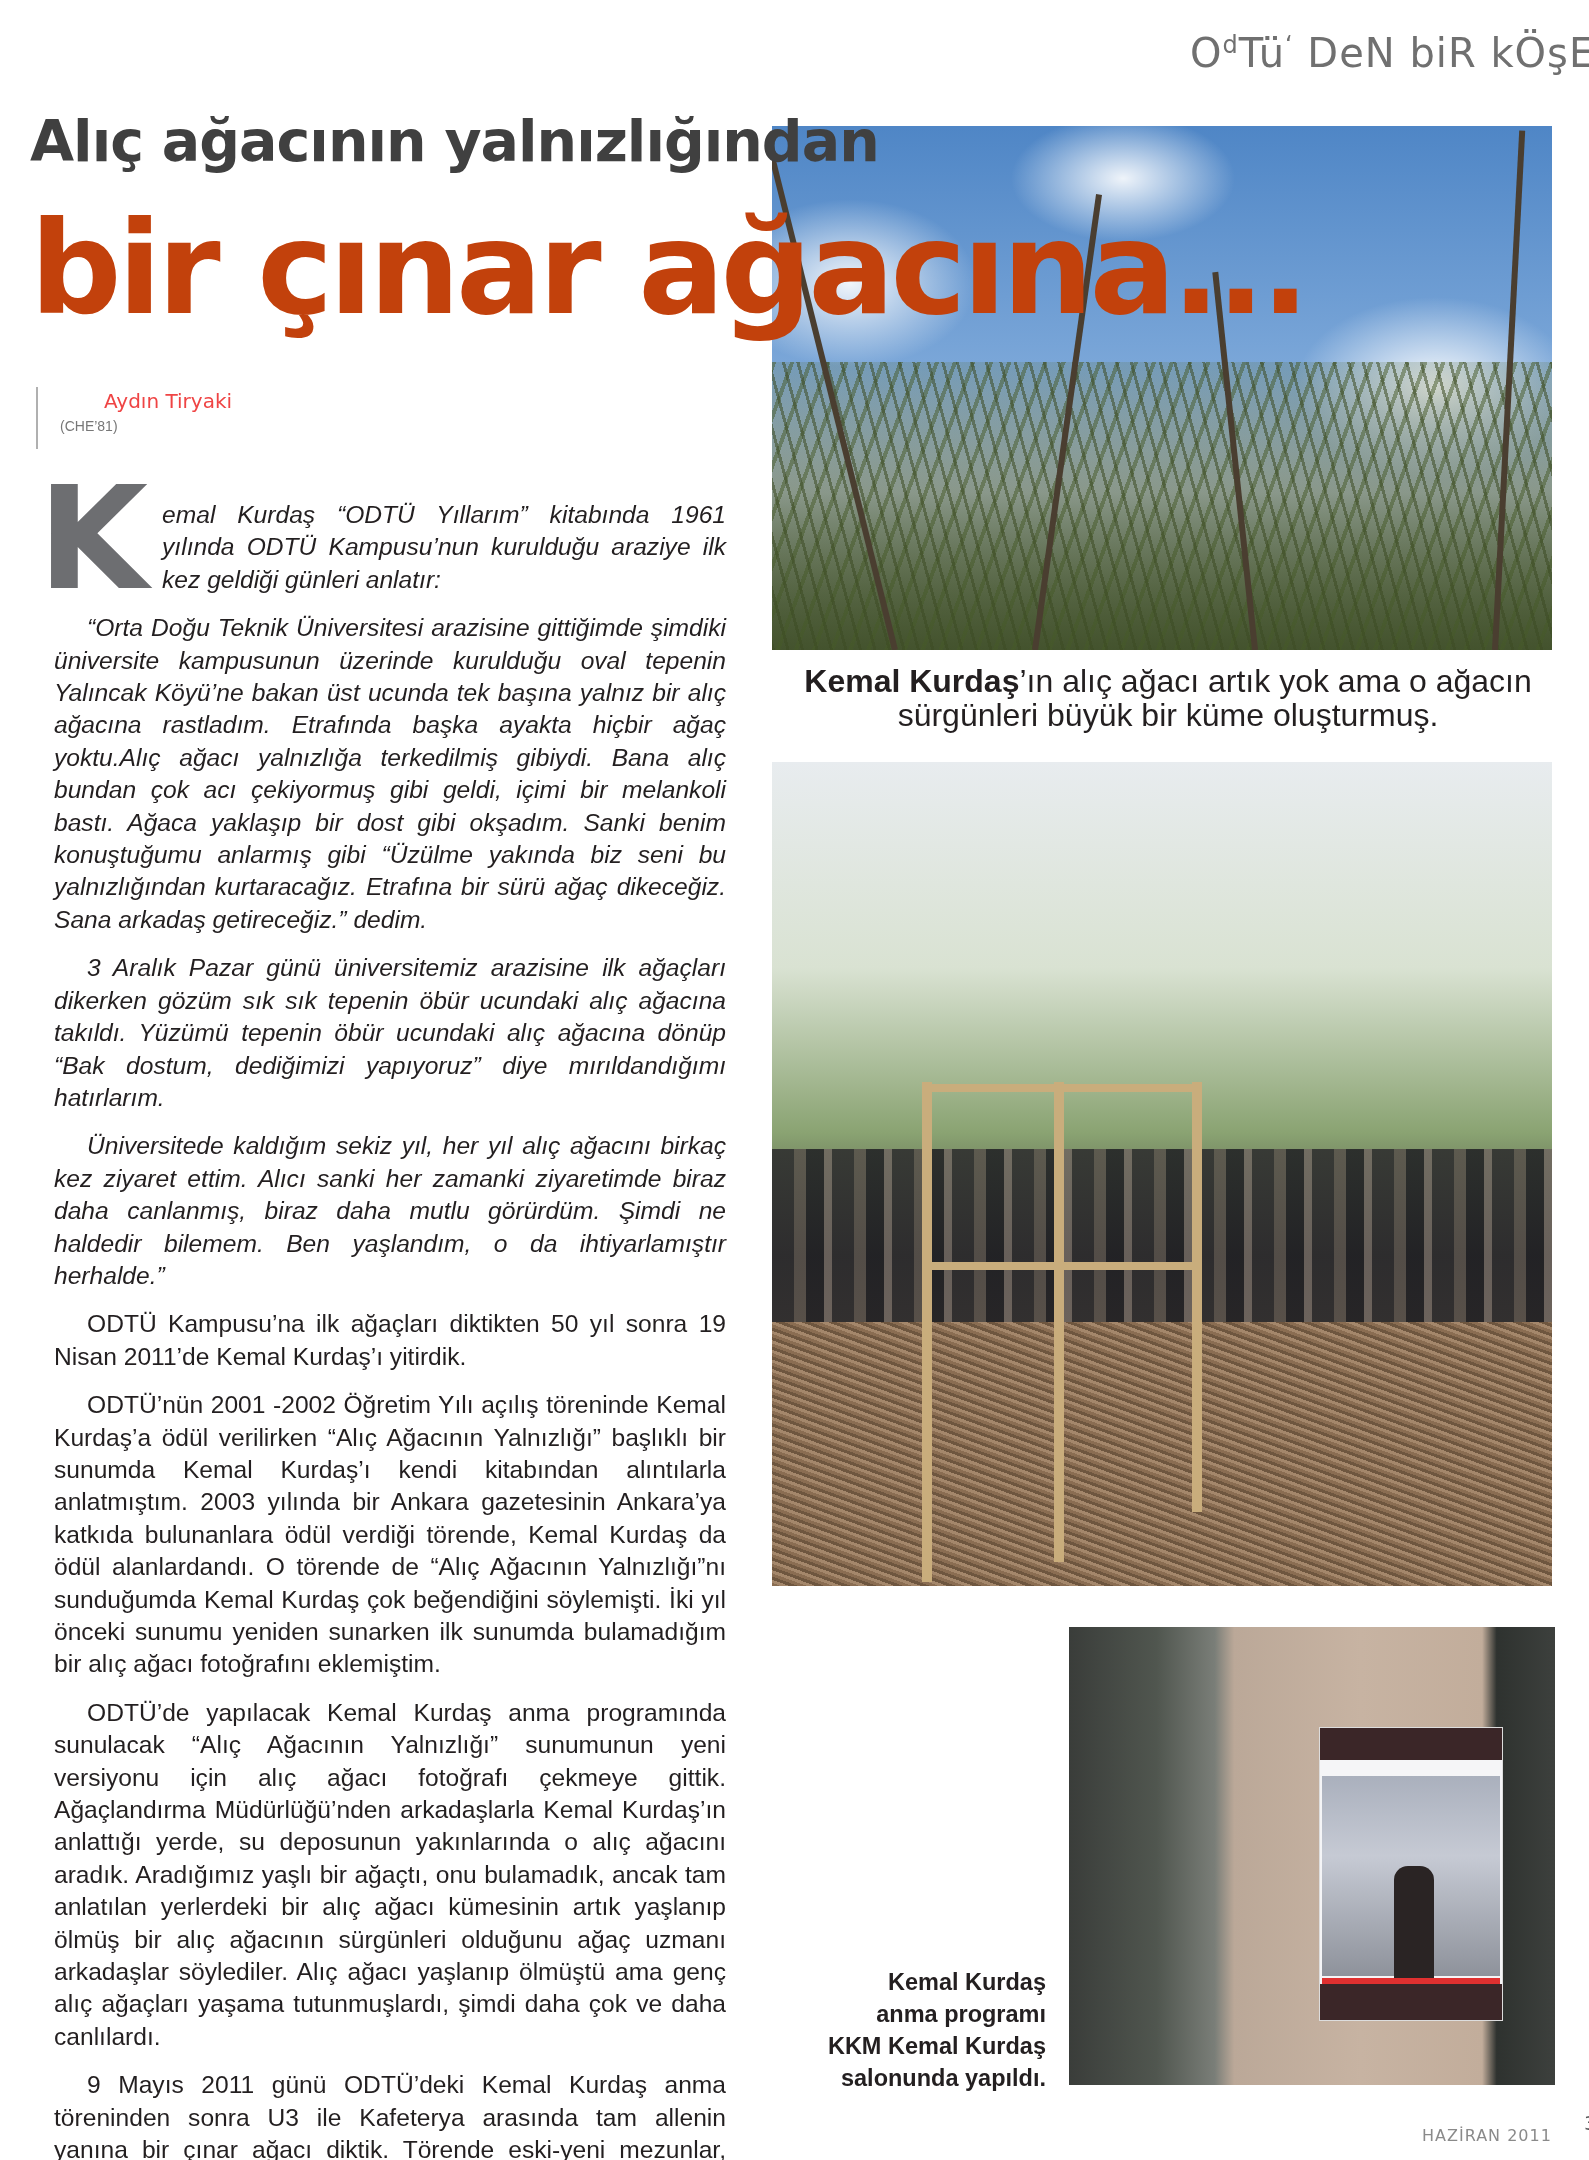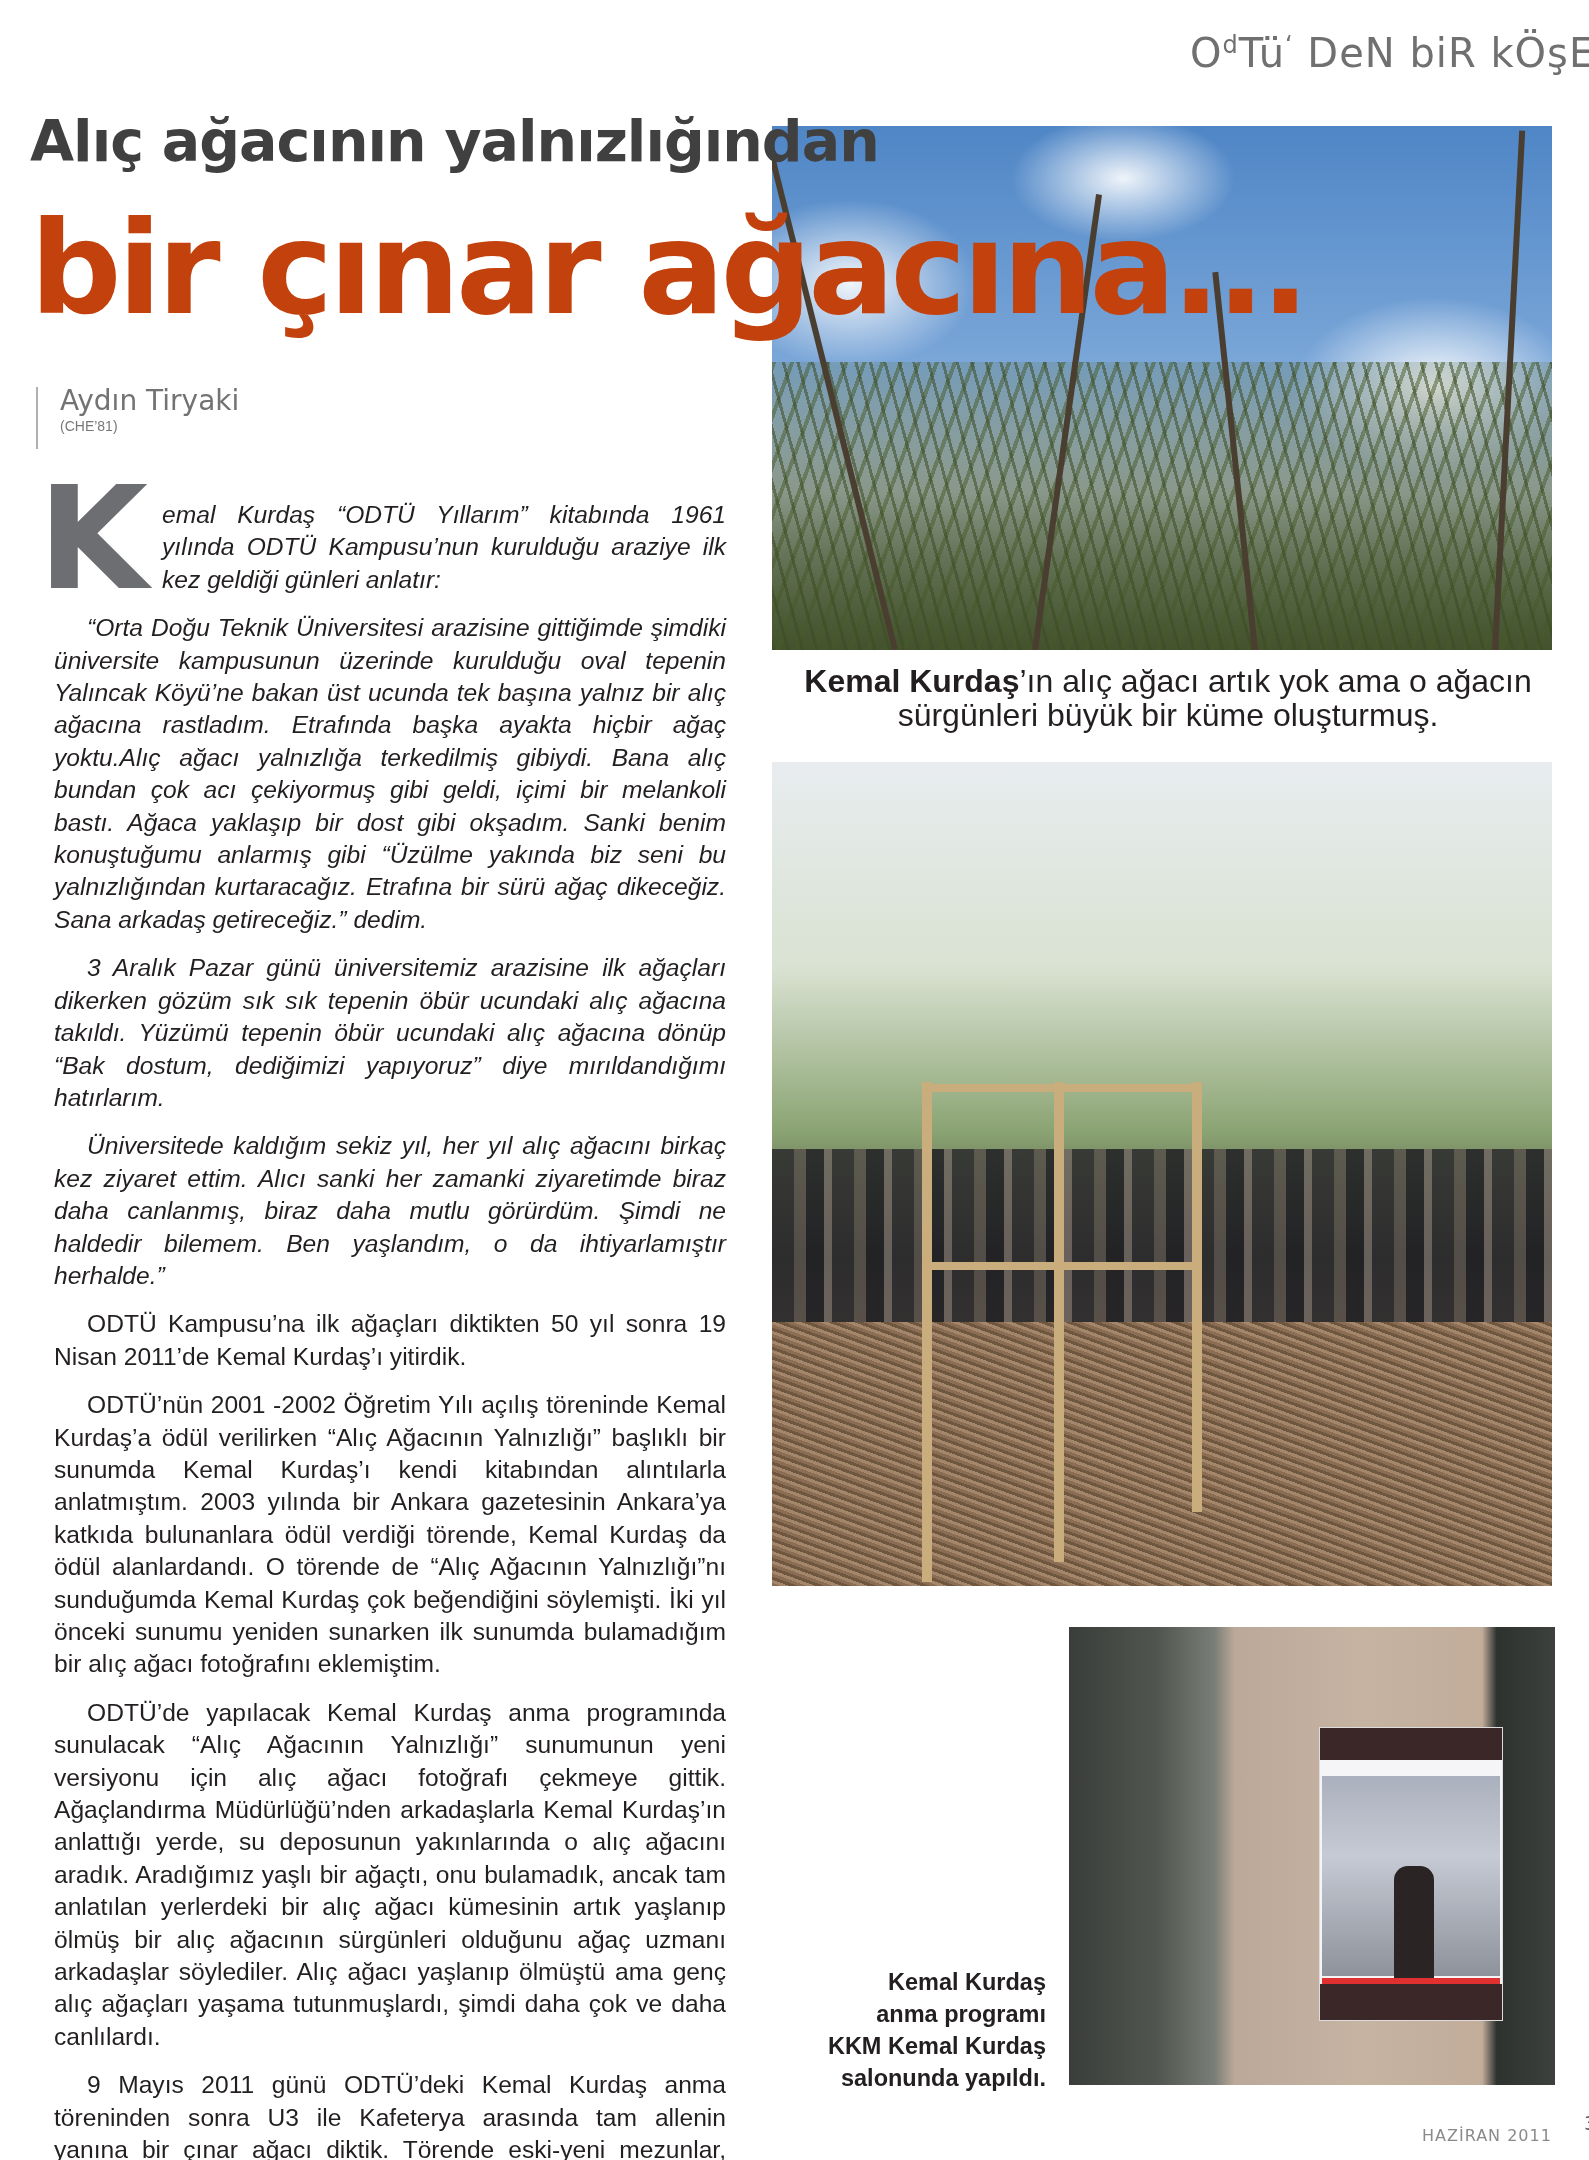--- a/index.html
+++ b/index.html
@@ -5,21 +5,21 @@
   html, body { margin: 0; padding: 0; background: #ffffff; }
   body { width: 1589px; height: 2160px; position: relative; overflow: hidden; font-family: "Liberation Sans", sans-serif; color: #231f20; }
 
   .section-tag { position: absolute; left: 1190px; top: 30px; font-family: "DejaVu Sans", sans-serif; font-size: 40px; color: #707070; letter-spacing: 1px; white-space: nowrap; }
   .section-tag .sup { font-size: 24px; vertical-align: 14px; }
 
   .kicker { position: absolute; left: 30px; top: 108px; font-family: "DejaVu Sans", sans-serif; font-weight: bold; font-size: 57px; color: #404040; letter-spacing: -1px; white-space: nowrap; z-index: 3; }
   .headline { position: absolute; left: 30px; top: 205px; font-family: "DejaVu Sans", sans-serif; font-weight: bold; font-size: 128px; color: #c2410c; letter-spacing: -4px; white-space: nowrap; z-index: 3; line-height: 1; }
 
   .byline { position: absolute; left: 36px; top: 387px; border-left: 2px solid #b0b0b0; padding-left: 22px; height: 62px; }
-  .byline .name { font-family: "DejaVu Sans", sans-serif; font-size: 28px; color: #737373; line-height: 28px; }
+  .byline .name { font-family: "DejaVu Sans", sans-serif; font-size: 20px; color: #ef4444; line-height: 28px; margin-left: 44px; }
   .byline .cls { font-family: Liberation Sans, sans-serif; font-size: 14px; color: #777; line-height: 22px; }
 
   .body-col { position: absolute; left: 38px; top: 483px; width: 704px; font-family: "Liberation Sans", sans-serif; font-size: 24.6px; line-height: 32.4px; color: #231f20; text-align: justify; }
   .body-col p { margin: 16px; text-indent: 33px; }
   .body-col p.first { text-indent: 0; }
   .body-col .it { font-style: italic; }
   .dropcap { float: left; font-family: "DejaVu Sans", sans-serif; font-weight: bold; font-size: 142px; line-height: 104px; color: #6d6e71; margin: 4px 14px 0 0; height: 108px; }
   .credit { text-align: right; text-indent: 0 !important; }
 
   .photo { position: absolute; overflow: hidden; }

